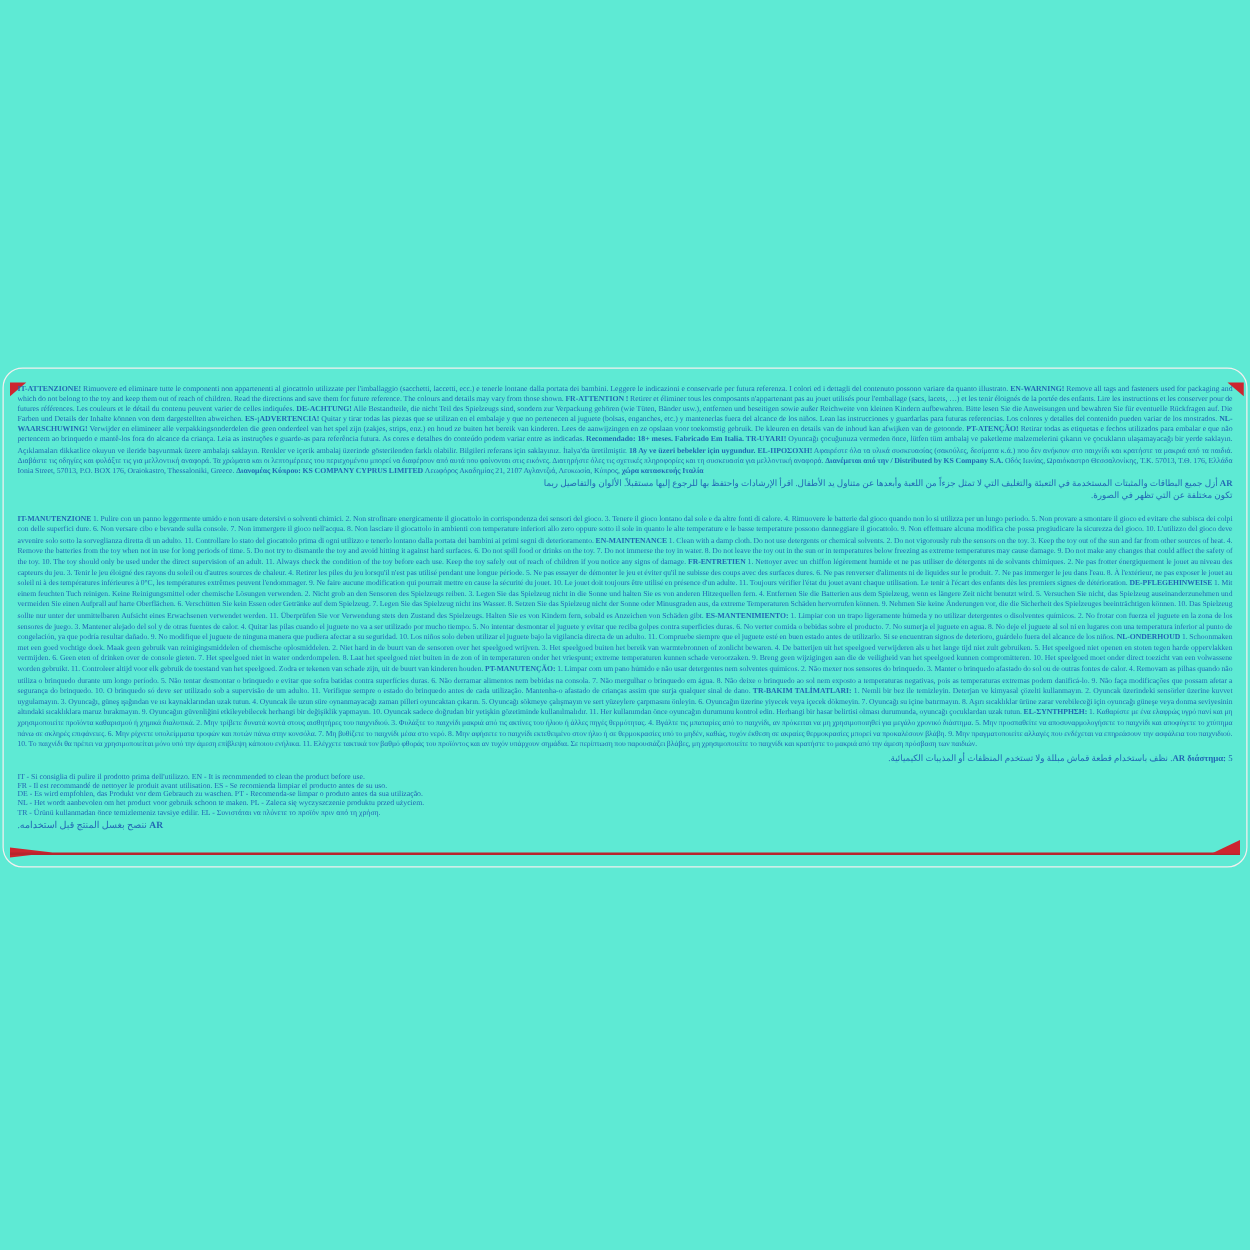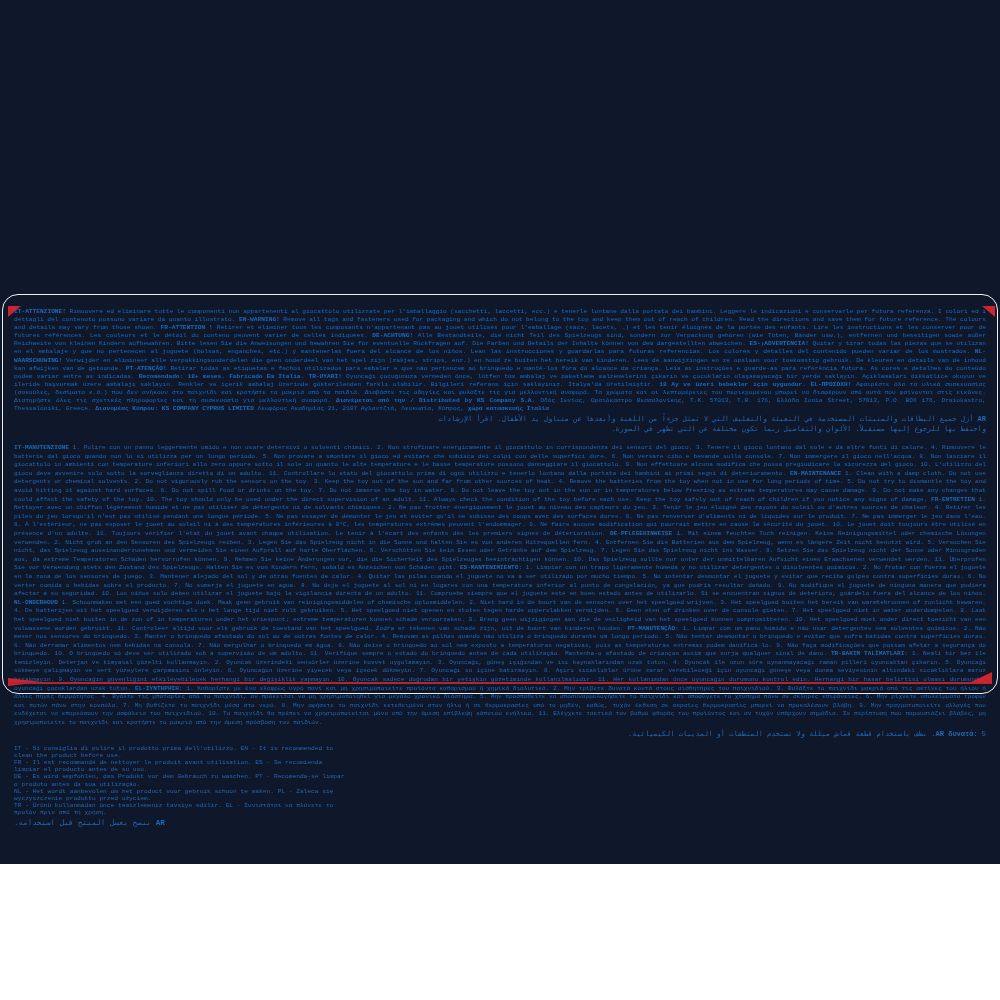--- a/index.html
+++ b/index.html
@@ -1,17 +1,17 @@
 <!DOCTYPE html>
 <html><head>
 <meta charset="utf-8">
 <style>
   html,body{margin:0;padding:0;background:#ffffff;}
-  .canvas{position:relative;width:1000px;height:864px;background:#0f172a;
-          font-family:Liberation Mono, monospace;overflow:hidden;}
+  .canvas{position:relative;width:1000px;height:1000px;background:#5eead4;
+          font-family:Liberation Serif, serif;overflow:hidden;}
   .panel-outline{position:absolute;left:2px;top:294px;width:994px;height:398px;
                  border:1px solid #f1efee;border-radius:16px;}
   .content{position:absolute;left:14px;top:308px;width:972px;color:#2268b4;}
   .block{margin:0;text-align:justify;word-spacing:-0.2px;}
   .warnings{font-size:6.2px;line-height:8.1px;}
   .maintenance{font-size:6.1px;line-height:8.6px;margin-top:10px;}
   .block b, .ar-par b{font-weight:bold;}
   .ar-par{direction:rtl;margin:2px 0 0 auto;text-align:right;color:#2268b4;}
   .ar-warn{width:560px;font-size:7px;line-height:9.4px;}
   .ar-maint{width:640px;font-size:7px;line-height:9px;}
@@ -41,21 +41,21 @@
   <div class="corner-tr"></div>
 
   <div class="content">
 
     <p class="block warnings"><b>IT-ATTENZIONE!</b><span> Rimuovere ed eliminare tutte le componenti non appartenenti al giocattolo utilizzate per l'imballaggio (sacchetti, laccetti, ecc.) e tenerle lontane dalla portata dei bambini. Leggere le indicazioni e conservarle per futura referenza. I colori ed i dettagli del contenuto possono variare da quanto illustrato. </span><b>EN-WARNING!</b><span> Remove all tags and fasteners used for packaging and which do not belong to the toy and keep them out of reach of children. Read the directions and save them for future reference. The colours and details may vary from those shown. </span><b>FR-ATTENTION !</b><span> Retirer et éliminer tous les composants n'appartenant pas au jouet utilisés pour l'emballage (sacs, lacets, …) et les tenir éloignés de la portée des enfants. Lire les instructions et les conserver pour de futures références. Les couleurs et le détail du contenu peuvent varier de celles indiquées. </span><b>DE-ACHTUNG!</b><span> Alle Bestandteile, die nicht Teil des Spielzeugs sind, sondern zur Verpackung gehören (wie Tüten, Bänder usw.), entfernen und beseitigen sowie außer Reichweite von kleinen Kindern aufbewahren. Bitte lesen Sie die Anweisungen und bewahren Sie für eventuelle Rückfragen auf. Die Farben und Details der Inhalte können von dem dargestellten abweichen. </span><b>ES-¡ADVERTENCIA!</b><span> Quitar y tirar todas las piezas que se utilizan en el embalaje y que no pertenecen al juguete (bolsas, enganches, etc.) y mantenerlas fuera del alcance de los niños. Lean las instrucciones y guardarlas para futuras referencias. Los colores y detalles del contenido pueden variar de los mostrados. </span><b>NL-WAARSCHUWING!</b><span> Verwijder en elimineer alle verpakkingsonderdelen die geen onderdeel van het spel zijn (zakjes, strips, enz.) en houd ze buiten het bereik van kinderen. Lees de aanwijzingen en ze opslaan voor toekomstig gebruik. De kleuren en details van de inhoud kan afwijken van de getoonde. </span><b>PT-ATENÇÃO!</b><span> Retirar todas as etiquetas e fechos utilizados para embalar e que não pertencem ao brinquedo e mantê-los fora do alcance da criança. Leia as instruções e guarde-as para referência futura. As cores e detalhes do conteúdo podem variar entre as indicadas. </span><b>Recomendado: 18+ meses. Fabricado Em Italia. </b><b>TR-UYARI!</b><span> Oyuncağı çocuğunuza vermeden önce, lütfen tüm ambalaj ve paketleme malzemelerini çıkarın ve çocukların ulaşamayacağı bir yerde saklayın. Açıklamaları dikkatlice okuyun ve ileride başvurmak üzere ambalajı saklayın. Renkler ve içerik ambalaj üzerinde gösterilenden farklı olabilir. Bilgileri referans için saklayınız. İtalya'da üretilmiştir. </span><b>18 Ay ve üzeri bebekler için uygundur. </b><b>EL-ΠΡΟΣΟΧΗ!</b><span> Αφαιρέστε όλα τα υλικά συσκευασίας (σακούλες, δεσίματα κ.ά.) που δεν ανήκουν στο παιχνίδι και κρατήστε τα μακριά από τα παιδιά. Διαβάστε τις οδηγίες και φυλάξτε τις για μελλοντική αναφορά. Τα χρώματα και οι λεπτομέρειες του περιεχομένου μπορεί να διαφέρουν από αυτά που φαίνονται στις εικόνες. Διατηρήστε όλες τις σχετικές πληροφορίες και τη συσκευασία για μελλοντική αναφορά. </span><b>Διανέμεται από την / Distributed by KS Company S.A.</b><span> Οδός Ιωνίας, Ωραιόκαστρο Θεσσαλονίκης, Τ.Κ. 57013, Τ.Θ. 176, Ελλάδα Ionia Street, 57013, P.O. BOX 176, Oraiokastro, Thessaloniki, Greece. </span><b>Διανομέας Κύπρου: KS COMPANY CYPRUS LIMITED</b><span> Λεωφόρος Ακαδημίας 21, 2107 Αγλαντζιά, Λευκωσία, Κύπρος, </span><b>χώρα κατασκευής Ιταλία</b></p>
 
     <p class="ar-par ar-warn" dir="rtl"><b>AR</b><span> أزل جميع البطاقات والمثبتات المستخدمة في التعبئة والتغليف التي لا تمثل جزءاً من اللعبة وأبعدها عن متناول يد الأطفال. اقرأ الإرشادات واحتفظ بها للرجوع إليها مستقبلاً. الألوان والتفاصيل ربما تكون مختلفة عن التي تظهر في الصورة.</span></p>
 
     <p class="block maintenance"><b>IT-MANUTENZIONE</b><span> 1. Pulire con un panno leggermente umido e non usare detersivi o solventi chimici. 2. Non strofinare energicamente il giocattolo in corrispondenza dei sensori del gioco. 3. Tenere il gioco lontano dal sole e da altre fonti di calore. 4. Rimuovere le batterie dal gioco quando non lo si utilizza per un lungo periodo. 5. Non provare a smontare il gioco ed evitare che subisca dei colpi con delle superfici dure. 6. Non versare cibo e bevande sulla console. 7. Non immergere il gioco nell'acqua. 8. Non lasciare il giocattolo in ambienti con temperature inferiori allo zero oppure sotto il sole in quanto le alte temperature e le basse temperature possono danneggiare il giocattolo. 9. Non effettuare alcuna modifica che possa pregiudicare la sicurezza del gioco. 10. L'utilizzo del gioco deve avvenire solo sotto la sorveglianza diretta di un adulto. 11. Controllare lo stato del giocattolo prima di ogni utilizzo e tenerlo lontano dalla portata dei bambini ai primi segni di deterioramento. </span><b>EN-MAINTENANCE</b><span> 1. Clean with a damp cloth. Do not use detergents or chemical solvents. 2. Do not vigorously rub the sensors on the toy. 3. Keep the toy out of the sun and far from other sources of heat. 4. Remove the batteries from the toy when not in use for long periods of time. 5. Do not try to dismantle the toy and avoid hitting it against hard surfaces. 6. Do not spill food or drinks on the toy. 7. Do not immerse the toy in water. 8. Do not leave the toy out in the sun or in temperatures below freezing as extreme temperatures may cause damage. 9. Do not make any changes that could affect the safety of the toy. 10. The toy should only be used under the direct supervision of an adult. 11. Always check the condition of the toy before each use. Keep the toy safely out of reach of children if you notice any signs of damage. </span><b>FR-ENTRETIEN</b><span> 1. Nettoyer avec un chiffon légèrement humide et ne pas utiliser de détergents ni de solvants chimiques. 2. Ne pas frotter énergiquement le jouet au niveau des capteurs du jeu. 3. Tenir le jeu éloigné des rayons du soleil ou d'autres sources de chaleur. 4. Retirer les piles du jeu lorsqu'il n'est pas utilisé pendant une longue période. 5. Ne pas essayer de démonter le jeu et éviter qu'il ne subisse des coups avec des surfaces dures. 6. Ne pas renverser d'aliments ni de liquides sur le produit. 7. Ne pas immerger le jeu dans l'eau. 8. À l'extérieur, ne pas exposer le jouet au soleil ni à des températures inférieures à 0°C, les températures extrêmes peuvent l'endommager. 9. Ne faire aucune modification qui pourrait mettre en cause la sécurité du jouet. 10. Le jouet doit toujours être utilisé en présence d'un adulte. 11. Toujours vérifier l'état du jouet avant chaque utilisation. Le tenir à l'écart des enfants dès les premiers signes de détérioration. </span><b>DE-PFLEGEHINWEISE</b><span> 1. Mit einem feuchten Tuch reinigen. Keine Reinigungsmittel oder chemische Lösungen verwenden. 2. Nicht grob an den Sensoren des Spielzeugs reiben. 3. Legen Sie das Spielzeug nicht in die Sonne und halten Sie es von anderen Hitzequellen fern. 4. Entfernen Sie die Batterien aus dem Spielzeug, wenn es längere Zeit nicht benutzt wird. 5. Versuchen Sie nicht, das Spielzeug auseinanderzunehmen und vermeiden Sie einen Aufprall auf harte Oberflächen. 6. Verschütten Sie kein Essen oder Getränke auf dem Spielzeug. 7. Legen Sie das Spielzeug nicht ins Wasser. 8. Setzen Sie das Spielzeug nicht der Sonne oder Minusgraden aus, da extreme Temperaturen Schäden hervorrufen können. 9. Nehmen Sie keine Änderungen vor, die die Sicherheit des Spielzeuges beeinträchtigen können. 10. Das Spielzeug sollte nur unter der unmittelbaren Aufsicht eines Erwachsenen verwendet werden. 11. Überprüfen Sie vor Verwendung stets den Zustand des Spielzeugs. Halten Sie es von Kindern fern, sobald es Anzeichen von Schäden gibt. </span><b>ES-MANTENIMIENTO:</b><span> 1. Limpiar con un trapo ligeramente húmeda y no utilizar detergentes o disolventes químicos. 2. No frotar con fuerza el juguete en la zona de los sensores de juego. 3. Mantener alejado del sol y de otras fuentes de calor. 4. Quitar las pilas cuando el juguete no va a ser utilizado por mucho tiempo. 5. No intentar desmontar el juguete y evitar que reciba golpes contra superficies duras. 6. No verter comida o bebidas sobre el producto. 7. No sumerja el juguete en agua. 8. No deje el juguete al sol ni en lugares con una temperatura inferior al punto de congelación, ya que podría resultar dañado. 9. No modifique el juguete de ninguna manera que pudiera afectar a su seguridad. 10. Los niños solo deben utilizar el juguete bajo la vigilancia directa de un adulto. 11. Compruebe siempre que el juguete esté en buen estado antes de utilizarlo. Si se encuentran signos de deterioro, guárdelo fuera del alcance de los niños. </span><b>NL-ONDERHOUD</b><span> 1. Schoonmaken met een goed vochtige doek. Maak geen gebruik van reinigingsmiddelen of chemische oplosmiddelen. 2. Niet hard in de buurt van de sensoren over het speelgoed wrijven. 3. Het speelgoed buiten het bereik van warmtebronnen of zonlicht bewaren. 4. De batterijen uit het speelgoed verwijderen als u het lange tijd niet zult gebruiken. 5. Het speelgoed niet openen en stoten tegen harde oppervlakken vermijden. 6. Geen eten of drinken over de console gieten. 7. Het speelgoed niet in water onderdompelen. 8. Laat het speelgoed niet buiten in de zon of in temperaturen onder het vriespunt; extreme temperaturen kunnen schade veroorzaken. 9. Breng geen wijzigingen aan die de veiligheid van het speelgoed kunnen compromitteren. 10. Het speelgoed moet onder direct toezicht van een volwassene worden gebruikt. 11. Controleer altijd voor elk gebruik de toestand van het speelgoed. Zodra er tekenen van schade zijn, uit de buurt van kinderen houden. </span><b>PT-MANUTENÇÃO:</b><span> 1. Limpar com um pano húmido e não usar detergentes nem solventes químicos. 2. Não mexer nos sensores do brinquedo. 3. Manter o brinquedo afastado do sol ou de outras fontes de calor. 4. Removam as pilhas quando não utiliza o brinquedo durante um longo período. 5. Não tentar desmontar o brinquedo e evitar que sofra batidas contra superfícies duras. 6. Não derramar alimentos nem bebidas na consola. 7. Não mergulhar o brinquedo em água. 8. Não deixe o brinquedo ao sol nem exposto a temperaturas negativas, pois as temperaturas extremas podem danificá-lo. 9. Não faça modificações que possam afetar a segurança do brinquedo. 10. O brinquedo só deve ser utilizado sob a supervisão de um adulto. 11. Verifique sempre o estado do brinquedo antes de cada utilização. Mantenha-o afastado de crianças assim que surja qualquer sinal de dano. </span><b>TR-BAKIM TALİMATLARI:</b><span> 1. Nemli bir bez ile temizleyin. Deterjan ve kimyasal çözelti kullanmayın. 2. Oyuncak üzerindeki sensörler üzerine kuvvet uygulamayın. 3. Oyuncağı, güneş ışığından ve ısı kaynaklarından uzak tutun. 4. Oyuncak ile uzun süre oynanmayacağı zaman pilleri oyuncaktan çıkarın. 5. Oyuncağı sökmeye çalışmayın ve sert yüzeylere çarpmasını önleyin. 6. Oyuncağın üzerine yiyecek veya içecek dökmeyin. 7. Oyuncağı su içine batırmayın. 8. Aşırı sıcaklıklar ürüne zarar verebileceği için oyuncağı güneşe veya donma seviyesinin altındaki sıcaklıklara maruz bırakmayın. 9. Oyuncağın güvenliğini etkileyebilecek herhangi bir değişiklik yapmayın. 10. Oyuncak sadece doğrudan bir yetişkin gözetiminde kullanılmalıdır. 11. Her kullanımdan önce oyuncağın durumunu kontrol edin. Herhangi bir hasar belirtisi olması durumunda, oyuncağı çocuklardan uzak tutun. </span><b>EL-ΣΥΝΤΗΡΗΣΗ:</b><span> 1. Καθαρίστε με ένα ελαφρώς υγρό πανί και μη χρησιμοποιείτε προϊόντα καθαρισμού ή χημικά διαλυτικά. 2. Μην τρίβετε δυνατά κοντά στους αισθητήρες του παιχνιδιού. 3. Φυλάξτε το παιχνίδι μακριά από τις ακτίνες του ήλιου ή άλλες πηγές θερμότητας. 4. Βγάλτε τις μπαταρίες από το παιχνίδι, αν πρόκειται να μη χρησιμοποιηθεί για μεγάλο χρονικό διάστημα. 5. Μην προσπαθείτε να αποσυναρμολογήσετε το παιχνίδι και αποφύγετε το χτύπημα πάνω σε σκληρές επιφάνειες. 6. Μην ρίχνετε υπολείμματα τροφών και ποτών πάνω στην κονσόλα. 7. Μη βυθίζετε το παιχνίδι μέσα στο νερό. 8. Μην αφήσετε το παιχνίδι εκτεθειμένο στον ήλιο ή σε θερμοκρασίες υπό το μηδέν, καθώς, τυχόν έκθεση σε ακραίες θερμοκρασίες μπορεί να προκαλέσουν βλάβη. 9. Μην πραγματοποιείτε αλλαγές που ενδέχεται να επηρεάσουν την ασφάλεια του παιχνιδιού. 10. Το παιχνίδι θα πρέπει να χρησιμοποιείται μόνο υπό την άμεση επίβλεψη κάποιου ενήλικα. 11. Ελέγχετε τακτικά τον βαθμό φθοράς του προϊόντος και αν τυχόν υπάρχουν σημάδια. Σε περίπτωση που παρουσιάζει βλάβες, μη χρησιμοποιείτε το παιχνίδι και κρατήστε το μακριά από την άμεση πρόσβαση των παιδιών.</span></p>
 
-    <p class="ar-par ar-maint" dir="rtl"><b>AR</b><b> δυνατά:</b><span> 5. نظف باستخدام قطعة قماش مبللة ولا تستخدم المنظفات أو المذيبات الكيميائية.</span></p>
+    <p class="ar-par ar-maint" dir="rtl"><b>AR</b><b> διάστημα:</b><span> 5. نظف باستخدام قطعة قماش مبللة ولا تستخدم المنظفات أو المذيبات الكيميائية.</span></p>
 
     <div class="cleaning">
       <p>IT - Si consiglia di pulire il prodotto prima dell'utilizzo. EN - It is recommended to clean the product before use.</p>
       <p>FR - Il est recommandé de nettoyer le produit avant utilisation. ES - Se recomienda limpiar el producto antes de su uso.</p>
       <p>DE - Es wird empfohlen, das Produkt vor dem Gebrauch zu waschen. PT - Recomenda-se limpar o produto antes da sua utilização.</p>
       <p>NL - Het wordt aanbevolen om het product voor gebruik schoon te maken. PL - Zaleca się wyczyszczenie produktu przed użyciem.</p>
       <p>TR - Ürünü kullanmadan önce temizlemeniz tavsiye edilir. EL - Συνιστάται να πλύνετε το προϊόν πριν από τη χρήση.</p>
       <p class="ar-clean" dir="rtl"><b>AR</b><span> ننصح بغسل المنتج قبل استخدامه.</span></p>
     </div>
 

